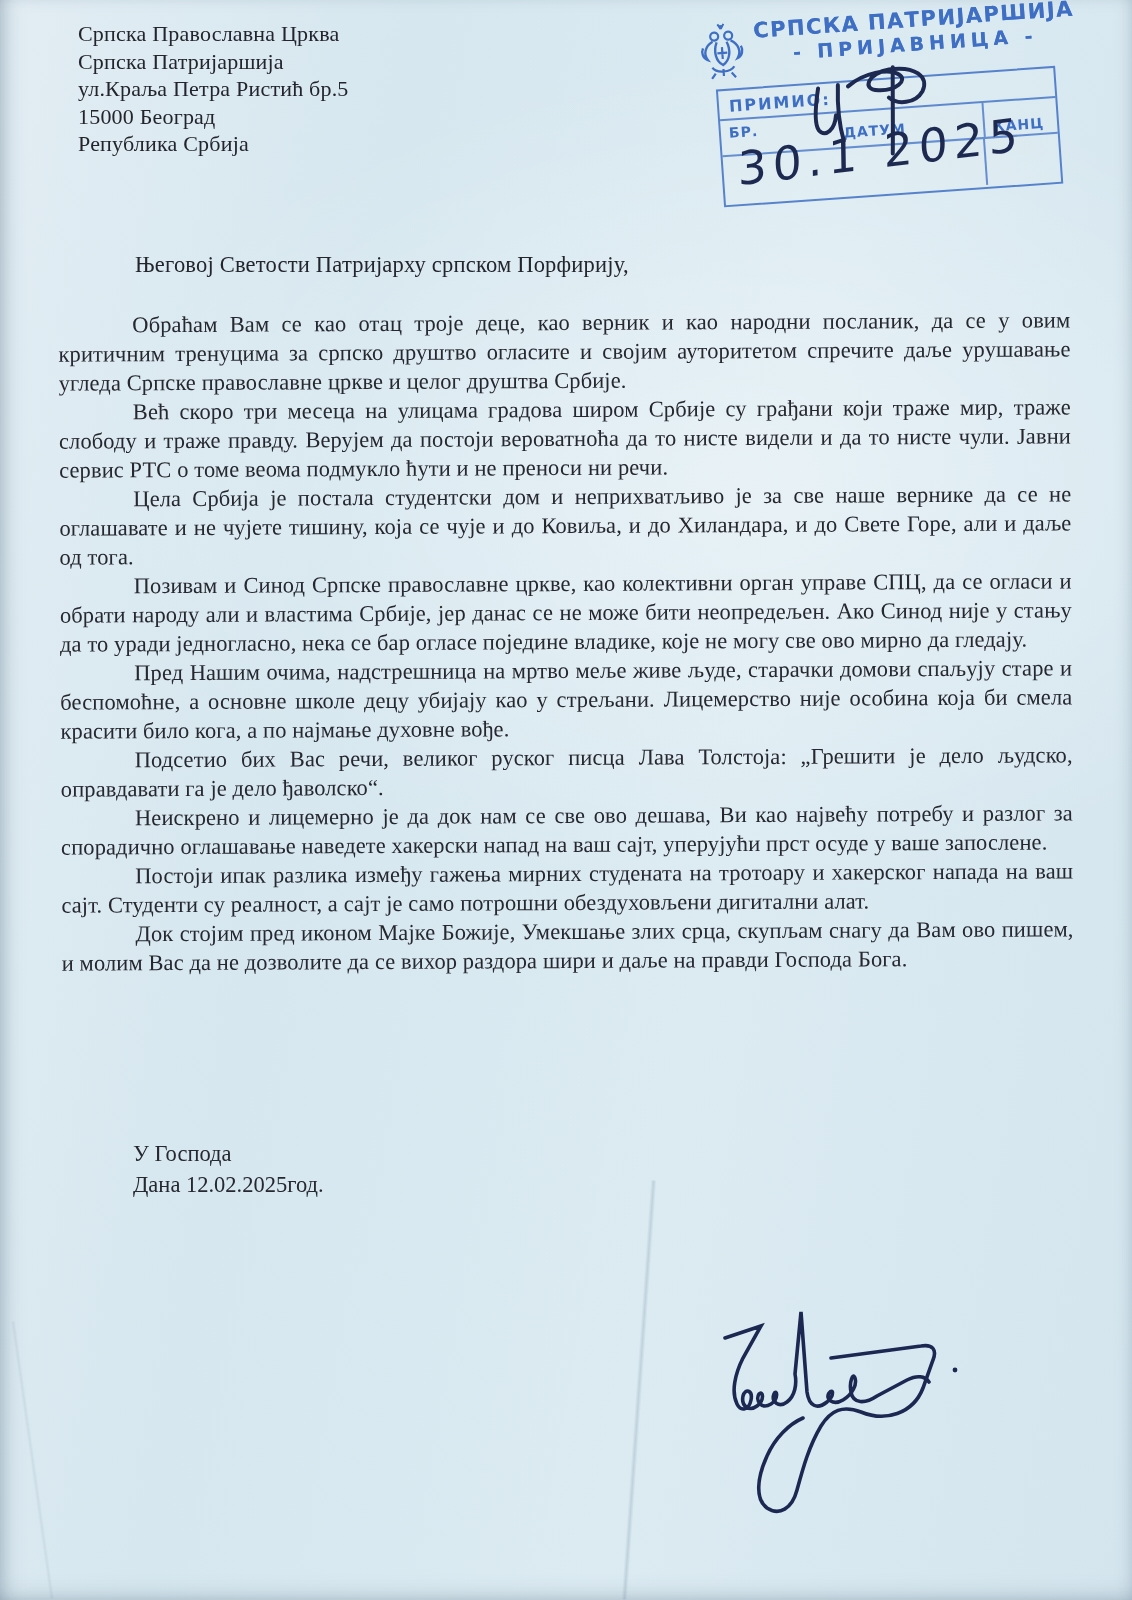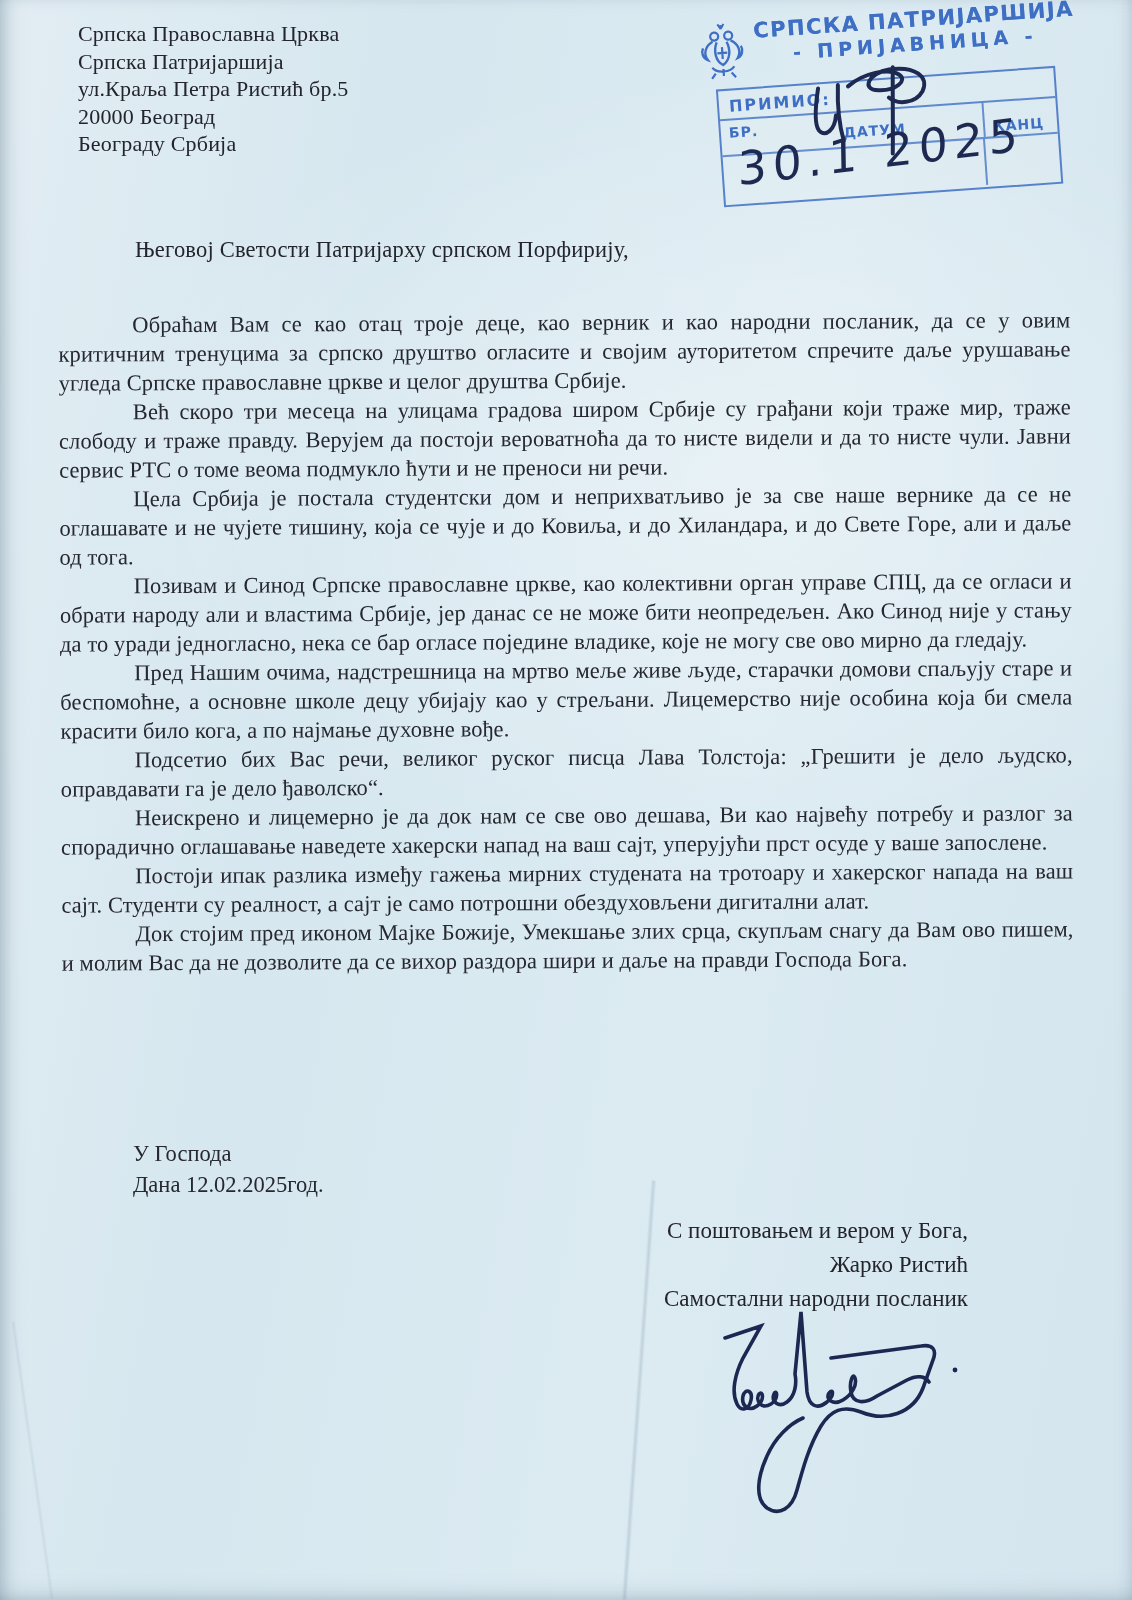--- a/index.html
+++ b/index.html
@@ -62,21 +62,21 @@
   .hand-date{
     position:absolute;left:14px;top:44px;width:300px;
     font-family:"DejaVu Sans",sans-serif;
     font-size:46px;font-weight:400;color:#1d2950;
     transform:rotate(-3deg) skewX(-6deg);letter-spacing:6px;white-space:nowrap;
   }
   .hand-initials{position:absolute;left:86px;top:-26px;}
 
   
   .salutation{
-    position:absolute;left:135px;top:237px;
+    position:absolute;left:135px;top:252px;
     font-size:22.5px;color:#23242c;letter-spacing:.2px;
   }
   .bodytext{
     position:absolute;left:60px;top:308px;width:1012px;
     font-size:22.5px;line-height:29px;color:#26272f;
     text-align:justify;letter-spacing:.1px;
     transform:rotate(-.3deg);
   }
   .bodytext p{margin:0;text-indent:74px;}
 
@@ -97,22 +97,22 @@
 <body>
 
 <div class="paper">
   <div class="crease c1"></div>
   <div class="crease c2"></div>
 
   <div class="letterhead">
     <div>Српска Православна Црква</div>
     <div>Српска Патријаршија</div>
     <div>ул.Краља Петра Ристић бр.5</div>
-    <div>20000 Београд</div>
-    <div>Београду Србија</div>
+    <div>15000 Београд</div>
+    <div>Република Србија</div>
   </div>
 
   <div class="stamp">
     <div class="stamp-head">
       <svg class="stamp-emblem" width="46" height="56" viewBox="0 0 46 56" fill="none" stroke="#3e6fc4">
         <path d="M23 6 L20 1 M23 6 L26 1 M23 6 L23 2" stroke-width="2"></path>
         <circle cx="16" cy="13" r="4" stroke-width="2.2"></circle>
         <circle cx="30" cy="13" r="4" stroke-width="2.2"></circle>
         <path d="M14 18 C6 22 4 30 8 36 C3 34 2 28 4 24" stroke-width="2.4"></path>
         <path d="M32 18 C40 22 42 30 38 36 C43 34 44 28 42 24" stroke-width="2.4"></path>
@@ -157,24 +157,19 @@
     <p>Неискрено и лицемерно је да док нам се све ово дешава, Ви као највећу потребу и разлог за спорадично оглашавање наведете хакерски напад на ваш сајт, уперујући прст осуде у ваше запослене.</p>
     <p>Постоји ипак разлика између гажења мирних студената на тротоару и хакерског напада на ваш сајт. Студенти су реалност, а сајт је само потрошни обездуховљени дигитални алат.</p>
     <p>Док стојим пред иконом Мајке Божије, Умекшање злих срца, скупљам снагу да Вам ово пишем, и молим Вас да не дозволите да се вихор раздора шири и даље на правди Господа Бога.</p>
   </div>
 
   <div class="dateline">
     <div>У Господа</div>
     <div>Дана 12.02.2025год.</div>
   </div>
 
-  <div class="closing">
-    <div>С поштовањем и вером у Бога,</div>
-    <div>Жарко Ристић</div>
-    <div class="signer-title">Самостални народни посланик</div>
-  </div>
 
   <svg class="signature" width="320" height="240" viewBox="0 0 320 240" fill="none" stroke="#1c2852" stroke-width="3.6" stroke-linecap="round">
     <path d="M70 42 L106 30 L88 62 C80 78 76 96 82 108 C86 116 94 114 96 104 C98 94 90 92 88 100 C86 110 94 116 102 110 C110 104 108 94 104 98 C100 104 106 114 116 108 C124 103 122 92 119 98 C116 106 124 112 132 106 C140 100 142 88 140 78 L146 16 L152 96 C154 110 162 114 172 106 C180 99 178 92 174 97 C170 103 178 110 188 104 C198 98 202 88 200 82 C198 76 194 86 196 96 C198 108 210 108 222 100 L252 84 C262 79 270 80 274 86"></path>
     <path d="M176 62 L266 50 C278 48 282 54 278 64 L268 92 C258 118 230 126 206 116 C188 109 176 114 166 130 C154 150 148 172 142 194 C137 213 124 220 112 212 C100 203 102 182 112 160 C120 142 134 128 148 122"></path>
     <circle cx="300" cy="74" r="2.4" fill="#1c2852" stroke="none"></circle>
   </svg>
 </div>
 
 </body></html>

